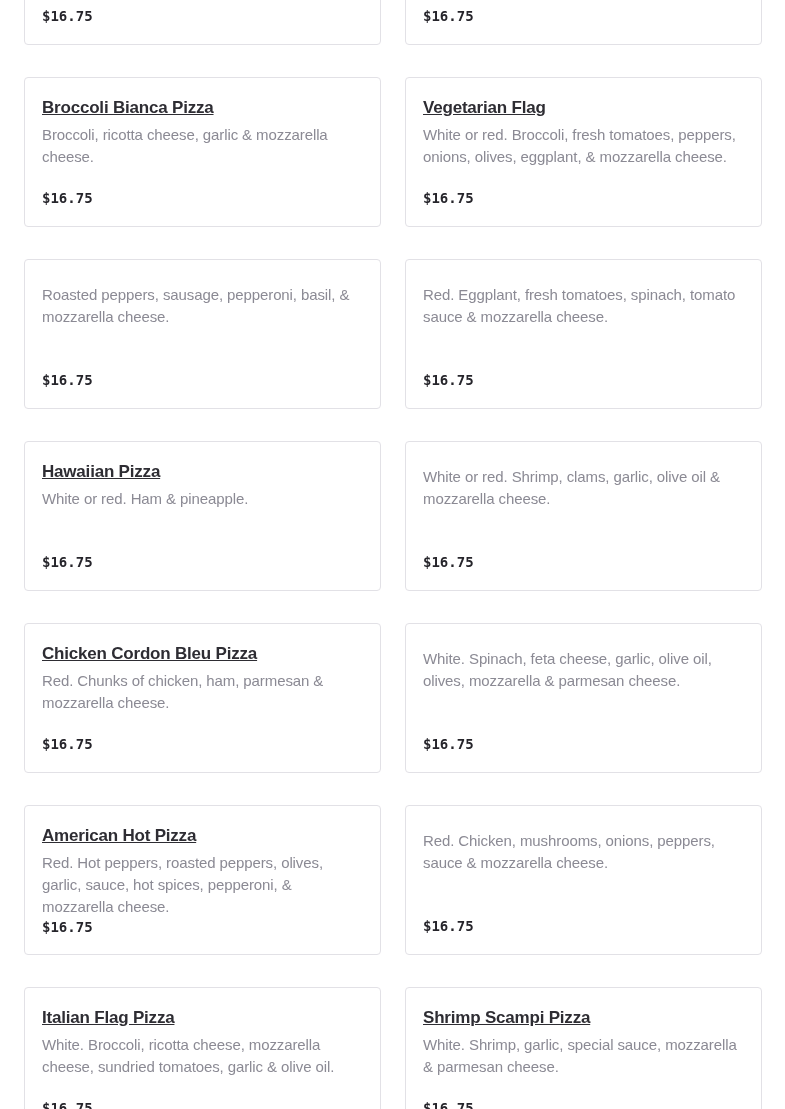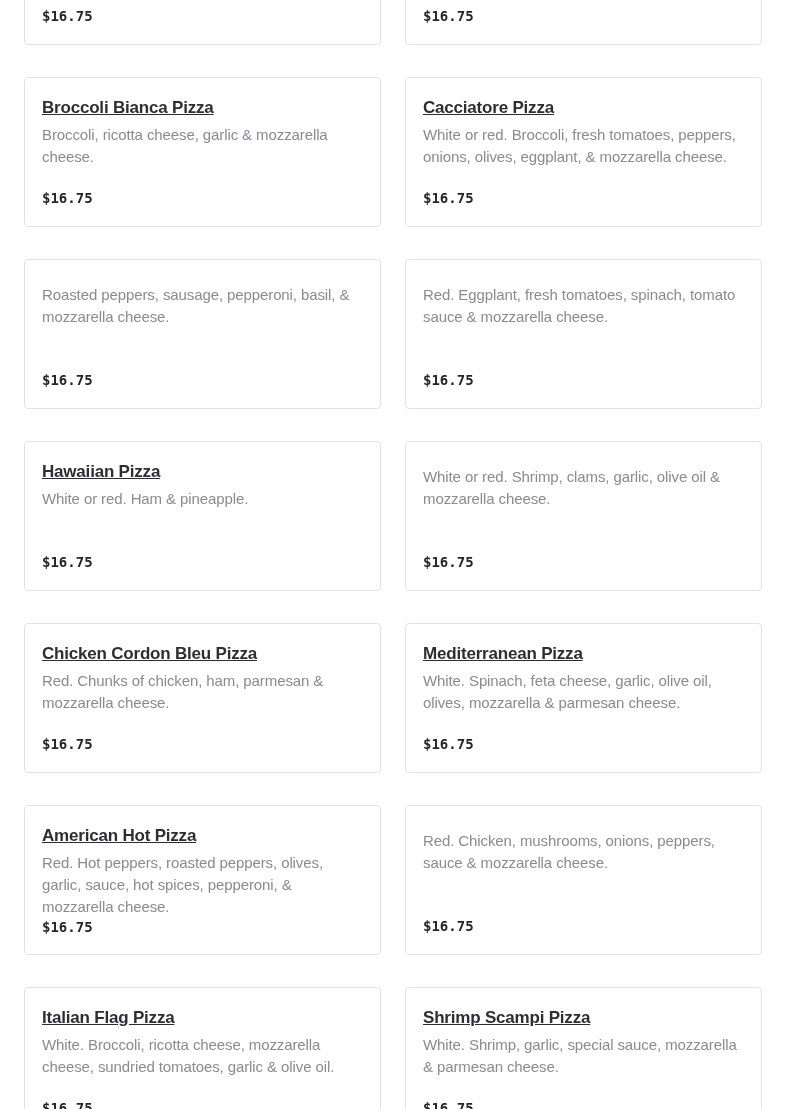--- a/index.html
+++ b/index.html
@@ -77,21 +77,21 @@
     <div class="card-price">$16.75</div>
   </article>
 
   <article class="card">
     <h3 class="card-title">Broccoli Bianca Pizza</h3>
     <p class="card-desc">Broccoli, ricotta cheese, garlic &amp; mozzarella cheese.</p>
     <div class="card-price">$16.75</div>
   </article>
 
   <article class="card">
-    <h3 class="card-title">Cacciatore Pizza</h3>
+    <h3 class="card-title">Vegetarian Flag</h3>
     <p class="card-desc">White or red. Broccoli, fresh tomatoes, peppers, onions, olives, eggplant, &amp; mozzarella cheese.</p>
     <div class="card-price">$16.75</div>
   </article>
 
   <article class="card">
     <p class="card-desc">Roasted peppers, sausage, pepperoni, basil, &amp; mozzarella cheese.</p>
     <div class="card-price">$16.75</div>
   </article>
 
   <article class="card">
@@ -110,21 +110,20 @@
     <div class="card-price">$16.75</div>
   </article>
 
   <article class="card">
     <h3 class="card-title">Chicken Cordon Bleu Pizza</h3>
     <p class="card-desc">Red. Chunks of chicken, ham, parmesan &amp; mozzarella cheese.</p>
     <div class="card-price">$16.75</div>
   </article>
 
   <article class="card">
-    <h3 class="card-title">Mediterranean Pizza</h3>
     <p class="card-desc">White. Spinach, feta cheese, garlic, olive oil, olives, mozzarella &amp; parmesan cheese.</p>
     <div class="card-price">$16.75</div>
   </article>
 
   <article class="card">
     <h3 class="card-title">American Hot Pizza</h3>
     <p class="card-desc">Red. Hot peppers, roasted peppers, olives, garlic, sauce, hot spices, pepperoni, &amp; mozzarella cheese.</p>
     <div class="card-price">$16.75</div>
   </article>
 

